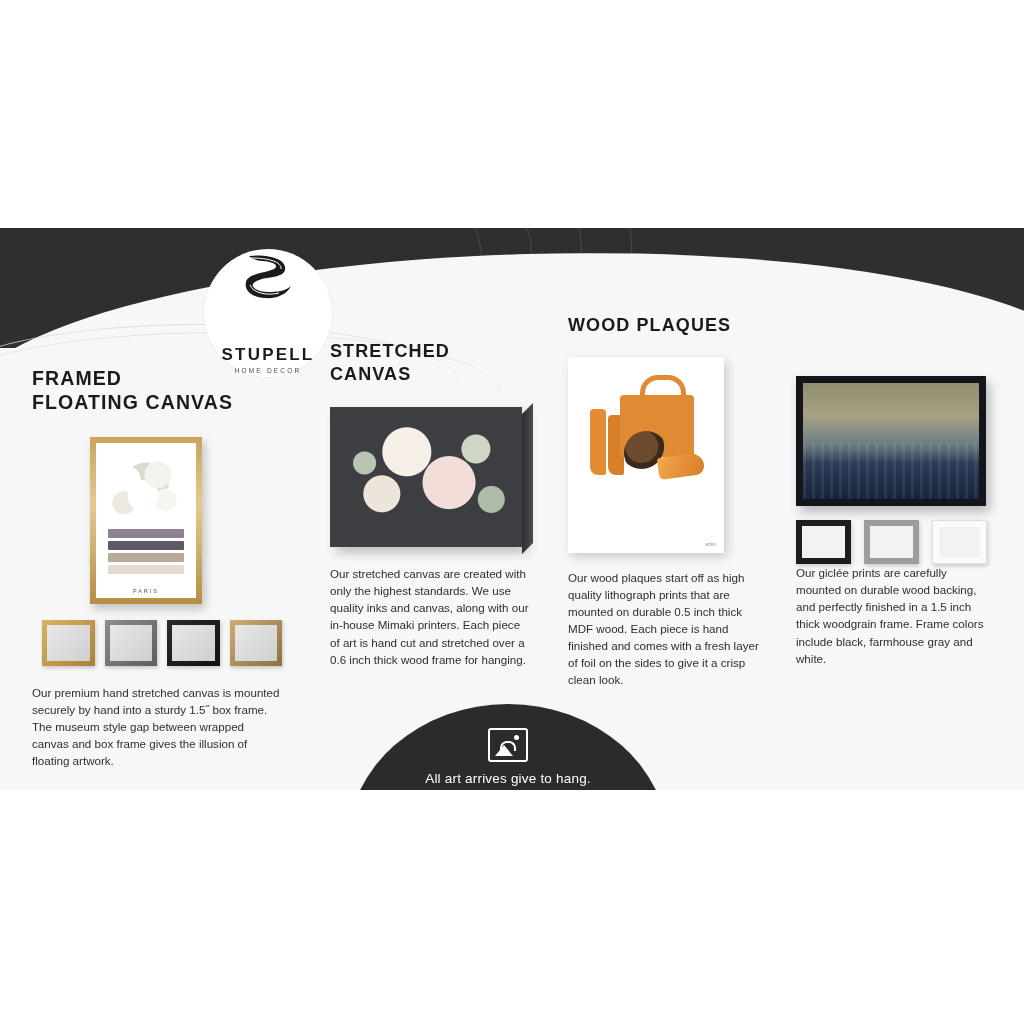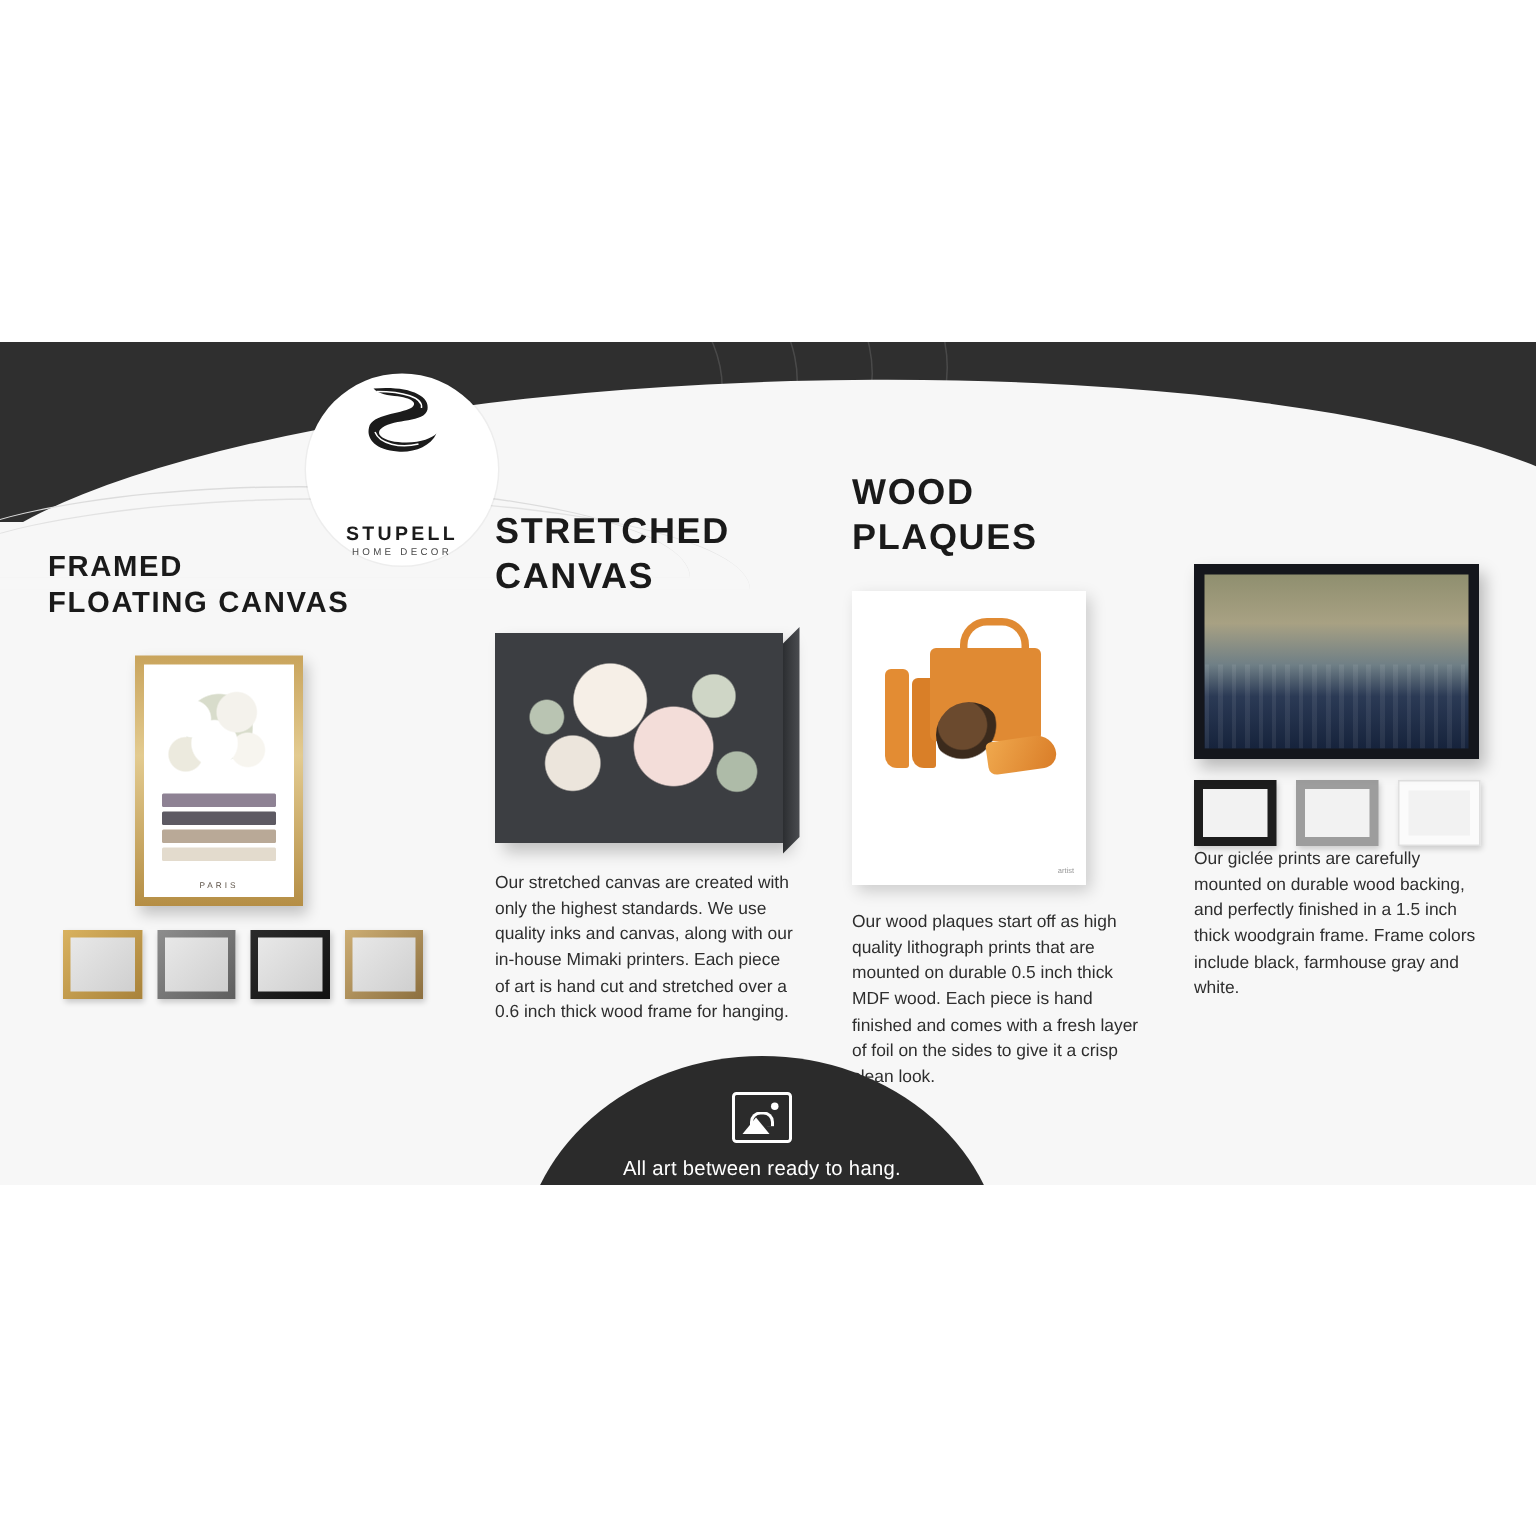--- a/index.html
+++ b/index.html
@@ -86,38 +86,38 @@
     border-radius: 50%;
     background: #ffffff;
     display: flex;
     flex-direction: column;
     align-items: center;
     justify-content: center;
     box-shadow: 0 0 0 1px rgba(0,0,0,0.04);
   }
   .logo-mark { width: 54px; height: 48px; margin-bottom: 4px; }
   .logo-name {
-    font-size: 13px;
+    font-size: 17px;
     font-weight: bold;
     letter-spacing: 2.2px;
     color: #1b1b1b;
     margin-top: 41px;
   }
   .logo-sub {
     font-size: 6.5px;
     letter-spacing: 2.2px;
     color: #4a4a4a;
     margin-top: 2px;
   }
 
   
   .col { position: absolute; }
   .col h2 {
     margin: 0 0 8px 0;
-    font-size: 24px;
+    font-size: 18px;
     font-weight: bold;
     letter-spacing: 1.1px;
     color: #1a1a1a;
     line-height: 1.25;
     text-transform: uppercase;
   }
   .col p {
     margin: 0;
     font-size: 11.6px;
     line-height: 1.48;
@@ -366,20 +366,21 @@
           <div class="pane"></div>
         </div>
       <div class="sw sw-black">
           <div class="pane"></div>
         </div>
       <div class="sw sw-brass">
           <div class="pane"></div>
         </div>
     </div>
 
+    <p>Our premium hand stretched canvas is mounted securely by hand into a sturdy 1.5˝ box frame. The museum style gap between wrapped canvas and box frame gives the illusion of floating artwork.</p>
   </div>
 
   <div class="col" id="col2">
     <h2>
       <span>STRETCHED</span><br>
       <span>CANVAS</span>
     </h2>
     <div class="sc-art">
       <div class="flowers"></div>
       <div class="side"></div>
@@ -417,17 +418,17 @@
         </div>
     </div>
     <p>Our giclée prints are carefully mounted on durable wood backing, and perfectly finished in a 1.5 inch thick woodgrain frame. Frame colors include black, farmhouse gray and white.</p>
   </div>
 
   <div class="bottom-banner">
     <div class="b-inner">
       <div class="pic-icon">
         <div class="hook"></div>
       </div>
-      <div class="b-text">All art between ready to hang.</div>
+      <div class="b-text">All art arrives give to hang.</div>
     </div>
   </div>
 
 </div>
 
 </body></html>

